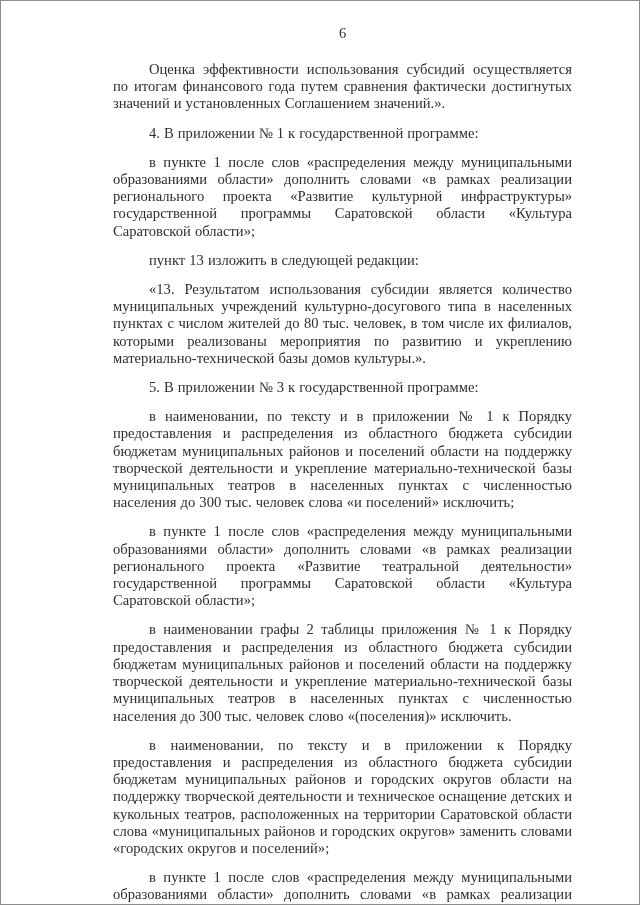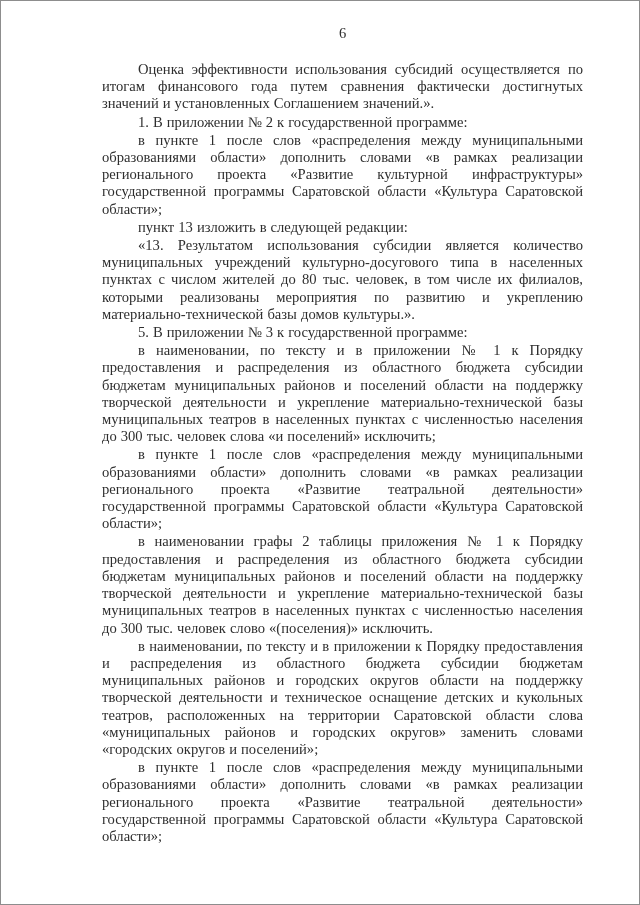--- a/index.html
+++ b/index.html
@@ -20,38 +20,38 @@
     overflow: hidden;
   }
   .page-number {
     display: block;
     text-align: center;
     font-size: 14.5px;
     line-height: 16px;
     margin-bottom: 20px;
   }
   .content p {
-    margin: 1px;
+    margin: 12px;
     padding: 0;
     font-size: 14.6px;
     line-height: 17.2px;
     text-align: justify;
     text-indent: 36px;
     word-spacing: 0.4px;
     hyphens: none;
   }
 </style>
 </head>
 <body>
 
 <div class="page">
   <span class="page-number">6</span>
   <div class="content">
       <p>Оценка эффективности использования субсидий осуществляется по итогам финансового года путем сравнения фактически достигнутых значений и установленных Соглашением значений.».</p>
-      <p>1. В приложении № 2 к государственной программе:</p>
+      <p>4. В приложении № 1 к государственной программе:</p>
       <p>в пункте 1 после слов «распределения между муниципальными образованиями области» дополнить словами «в рамках реализации регионального проекта «Развитие культурной инфраструктуры» государственной программы Саратовской области «Культура Саратовской области»;</p>
       <p>пункт 13 изложить в следующей редакции:</p>
       <p>«13. Результатом использования субсидии является количество муниципальных учреждений культурно-досугового типа в населенных пунктах с числом жителей до 80 тыс. человек, в том числе их филиалов, которыми реализованы мероприятия по развитию и укреплению материально-технической базы домов культуры.».</p>
       <p>5. В приложении № 3 к государственной программе:</p>
       <p>в наименовании, по тексту и в приложении № 1 к Порядку предоставления и распределения из областного бюджета субсидии бюджетам муниципальных районов и поселений области на поддержку творческой деятельности и укрепление материально-технической базы муниципальных театров в населенных пунктах с численностью населения до 300 тыс. человек слова «и поселений» исключить;</p>
       <p>в пункте 1 после слов «распределения между муниципальными образованиями области» дополнить словами «в рамках реализации регионального проекта «Развитие театральной деятельности» государственной программы Саратовской области «Культура Саратовской области»;</p>
       <p>в наименовании графы 2 таблицы приложения № 1 к Порядку предоставления и распределения из областного бюджета субсидии бюджетам муниципальных районов и поселений области на поддержку творческой деятельности и укрепление материально-технической базы муниципальных театров в населенных пунктах с численностью населения до 300 тыс. человек слово «(поселения)» исключить.</p>
       <p>в наименовании, по тексту и в приложении к Порядку предоставления и распределения из областного бюджета субсидии бюджетам муниципальных районов и городских округов области на поддержку творческой деятельности и техническое оснащение детских и кукольных театров, расположенных на территории Саратовской области слова «муниципальных районов и городских округов» заменить словами «городских округов и поселений»;</p>
       <p>в пункте 1 после слов «распределения между муниципальными образованиями области» дополнить словами «в рамках реализации регионального проекта «Развитие театральной деятельности» государственной программы Саратовской области «Культура Саратовской области»;</p>
     </div>

